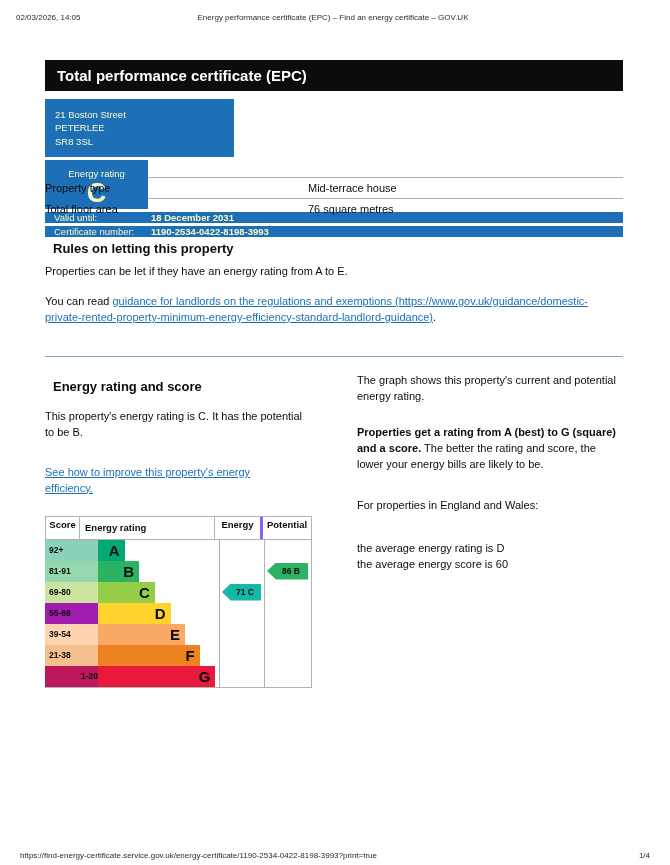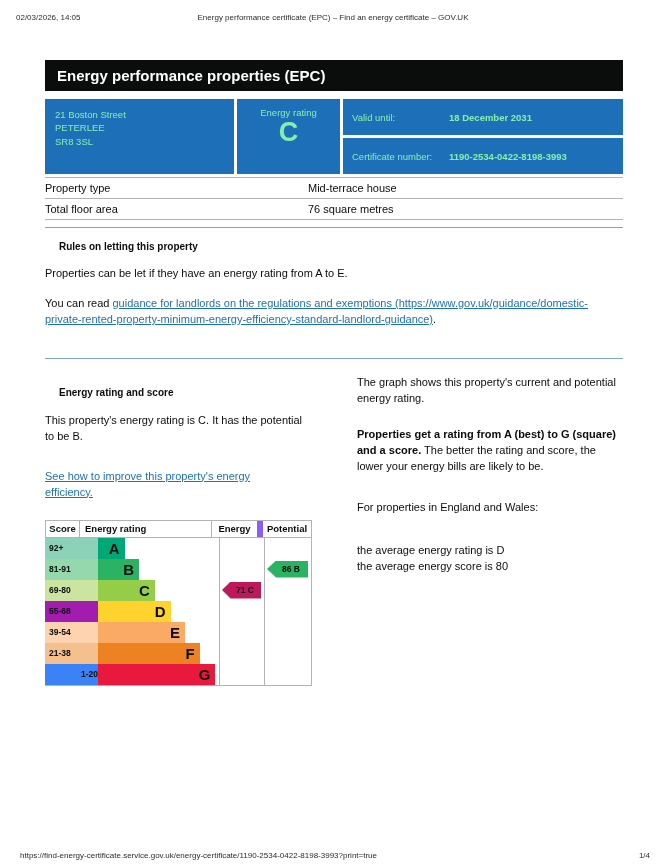--- a/index.html
+++ b/index.html
@@ -13,64 +13,64 @@
   .ph-title { position:absolute; left:0; right:0; top:0; text-align:center; }
   .print-footer { position:absolute; bottom:14px; left:20px; right:20px; font-size:8px; color:#2b2b2b; }
   .pf-url { position:absolute; left:0; top:0; }
   .pf-page { position:absolute; right:0; top:0; }
 
   .content { position:absolute; left:45px; top:60px; width:578px; }
 
   .banner { background:#0b0c0c; color:#ffffff; font-size:15px; font-weight:bold; padding:7px 12px; }
 
   
-  .summary { margin-top:8px; height:75px; display:flex; gap:3px; color:#86efac; }
+  .summary { margin-top:8px; height:75px; display:flex; gap:3px; color:#fef9c3;flex-direction:column; }
   .summary .cell { background:#1d70b8; box-sizing:border-box; }
   .sm-address { width:189px; padding:9px 10px; font-size:9.5px; line-height:1.4; }
   .sm-rating { width:103px; text-align:center; padding-top:8px; font-size:9.5px; }
   .sm-rating-letter { font-size:27px; font-weight:bold; line-height:1.1; }
   .sm-right { flex:1; display:flex; flex-direction:column; gap:3px; }
   .sm-row { flex:1; display:flex; align-items:center; padding:0 9px; font-size:9.5px; }
   .sm-row .lbl { width:97px; }
   .sm-row .val { font-weight:bold; }
 
   
   .key-facts { margin-top:3px; font-size:11px; border-bottom:1px solid #b1b4b6; }
   .kf-row { display:flex; border-top:1px solid #b1b4b6; padding:4px 0 4px; }
   .kf-label { width:263px; }
   .kf-value { flex:1; }
 
   .rule { border:none; border-top:1px solid #7fa6cc; height:0; margin:0; }
   .rule-1 { margin-top:7px; }
   .rule-2 { margin-top:30px; }
 
-  h2 { font-size:10px; font-weight:bold; margin:14px; }
+  h2 { font-size:13px; font-weight:bold; margin:8px; }
   .h2-letting { margin-top:13px; }
   p { font-size:11px; line-height:1.45; margin:0; }
   .p-let-1 { }
   .p-let-2 { margin-top:14px; }
   a.gov-link { color:#1d70b8; text-decoration:underline; cursor:pointer; }
 
   .two-col { display:flex; margin-top:14px; }
   .col-left { width:300px; }
   .col-right { flex:1; padding-left:12px; }
   .p-rating { margin-top:15px; width:258px; }
   .improve-link { display:inline-block; margin-top:24px; width:240px; font-size:11px; line-height:1.45; }
   .pr-1 { margin-top:2px; }
   .pr-2 { margin-top:20px; }
   .pr-3 { margin-top:25px; }
   .pr-4 { margin-top:28px; }
 
   
   .epc-chart { margin-top:19px; width:267px; border-bottom:1px solid #b1b4b6; }
-  .epc-header { display:flex; border:1px solid #b1b4b6; box-sizing:border-box; height:18px; align-items:center; font-size:9.5px; font-weight:bold; }
+  .epc-header { display:flex; border:1px solid #b1b4b6; box-sizing:border-box; height:24px; align-items:center; font-size:9.5px; font-weight:bold; }
   .eh-score { width:33px; text-align:center; border-right:1px solid #b1b4b6; align-self:stretch; line-height:16px; }
   .eh-rating { flex:1; padding-left:5px; }
   .eh-current { width:45px; text-align:center; border-left:1px solid #b1b4b6; align-self:stretch; line-height:16px; }
-  .eh-potential { width:48px; text-align:center; border-left:6px solid #8b5cf6; align-self:stretch; line-height:16px; }
+  .eh-potential { width:48px; text-align:center; border-left:3px solid #8b5cf6; align-self:stretch; line-height:16px; }
   .epc-row { display:flex; height:21px; }
   .epc-score { width:53px; box-sizing:border-box; padding-left:4px; display:flex; align-items:center; font-size:8.5px; font-weight:bold; }
   .epc-bar-area { flex:1; }
   .epc-bar { height:100%; box-sizing:border-box; display:flex; align-items:center; justify-content:flex-end; padding-right:5px; font-size:15px; font-weight:bold; color:#0b0c0c; }
   .epc-cur { width:45px; box-sizing:border-box; border-left:1px solid #b1b4b6; position:relative; }
   .epc-pot { width:48px; box-sizing:border-box; border-left:1px solid #b1b4b6; border-right:1px solid #b1b4b6; position:relative;text-align:center; }
   .epc-arrow {
     position:absolute; left:2px; right:3px; top:2px; bottom:2px;
     clip-path:polygon(0 50%, 22% 0, 100% 0, 100% 100%, 22% 100%);
     display:flex; align-items:center; justify-content:center;
@@ -83,21 +83,21 @@
 
 <div class="page">
 
   <div class="print-header">
     <span class="ph-date">02/03/2026, 14:05</span>
     <span class="ph-title">Energy performance certificate (EPC) – Find an energy certificate – GOV.UK</span>
   </div>
 
   <div class="content">
 
-    <div class="banner">Energy performance properties (EPC)</div>
+    <div class="banner">Total performance certificate (EPC)</div>
 
     <div class="summary">
       <div class="cell sm-address">
         <div>21 Boston Street</div>
         <div>PETERLEE</div>
         <div>SR8 3SL</div>
       </div>
       <div class="cell sm-rating">
         <div>Energy rating</div>
         <div class="sm-rating-letter">C</div>
@@ -164,21 +164,21 @@
                 <div class="epc-pot">
                   <div class="epc-arrow" style="background: rgb(43, 179, 99);">86 B</div>
                 </div>
               </div>
               <div class="epc-row">
                 <div class="epc-score" style="background: rgb(203, 229, 161);">69-80</div>
                 <div class="epc-bar-area">
                   <div class="epc-bar" style="width: 47%; background: rgb(149, 204, 72);">C</div>
                 </div>
                 <div class="epc-cur">
-                  <div class="epc-arrow" style="background: #be185d;">71 C</div>
+                  <div class="epc-arrow" style="background: #14b8a6;">71 C</div>
                 </div>
                 <div class="epc-pot"></div>
               </div>
               <div class="epc-row">
                 <div class="epc-score" style="background: #a21caf;">55-68</div>
                 <div class="epc-bar-area">
                   <div class="epc-bar" style="width: 60%; background: rgb(254, 211, 46);">D</div>
                 </div>
                 <div class="epc-cur"></div>
                 <div class="epc-pot"></div>
@@ -193,38 +193,38 @@
               </div>
               <div class="epc-row">
                 <div class="epc-score" style="background: rgb(246, 191, 142);">21-38</div>
                 <div class="epc-bar-area">
                   <div class="epc-bar" style="width: 84%; background: rgb(238, 129, 34);">F</div>
                 </div>
                 <div class="epc-cur"></div>
                 <div class="epc-pot"></div>
               </div>
               <div class="epc-row">
-                <div class="epc-score" style="background: #3b82f6; padding-left: 36px;">1-20</div>
+                <div class="epc-score" style="background: #be185d; padding-left: 36px;">1-20</div>
                 <div class="epc-bar-area">
                   <div class="epc-bar" style="width: 97%; background: rgb(232, 25, 60);">G</div>
                 </div>
                 <div class="epc-cur"></div>
                 <div class="epc-pot"></div>
               </div>
             </div>
         </div>
       </div>
 
       <div class="col-right">
         <p class="pr-1">The graph shows this property's current and potential energy rating.</p>
         <p class="pr-2"><b>Properties get a rating from A (best) to G (square) and a score.</b><span> The better the rating and score, the lower your energy bills are likely to be.</span></p>
         <p class="pr-3">For properties in England and Wales:</p>
         <p class="pr-4">
           <span>the average energy rating is D</span><br>
-          <span>the average energy score is 80</span>
+          <span>the average energy score is 60</span>
         </p>
       </div>
     </div>
 
   </div>
 
   <div class="print-footer">
     <span class="pf-url">https://find-energy-certificate.service.gov.uk/energy-certificate/1190-2534-0422-8198-3993?print=true</span>
     <span class="pf-page">1/4</span>
   </div>

